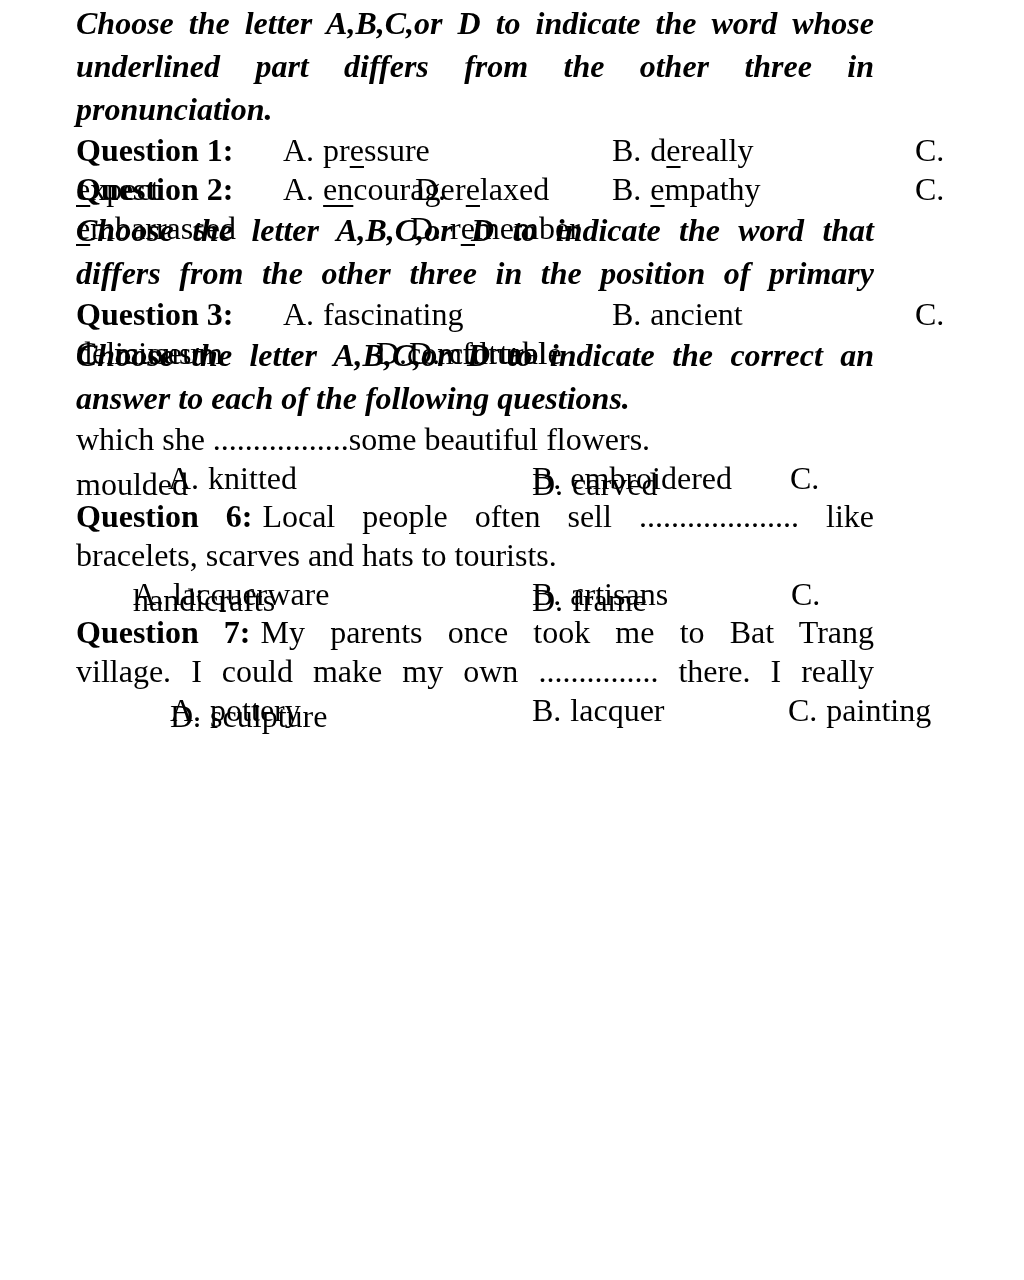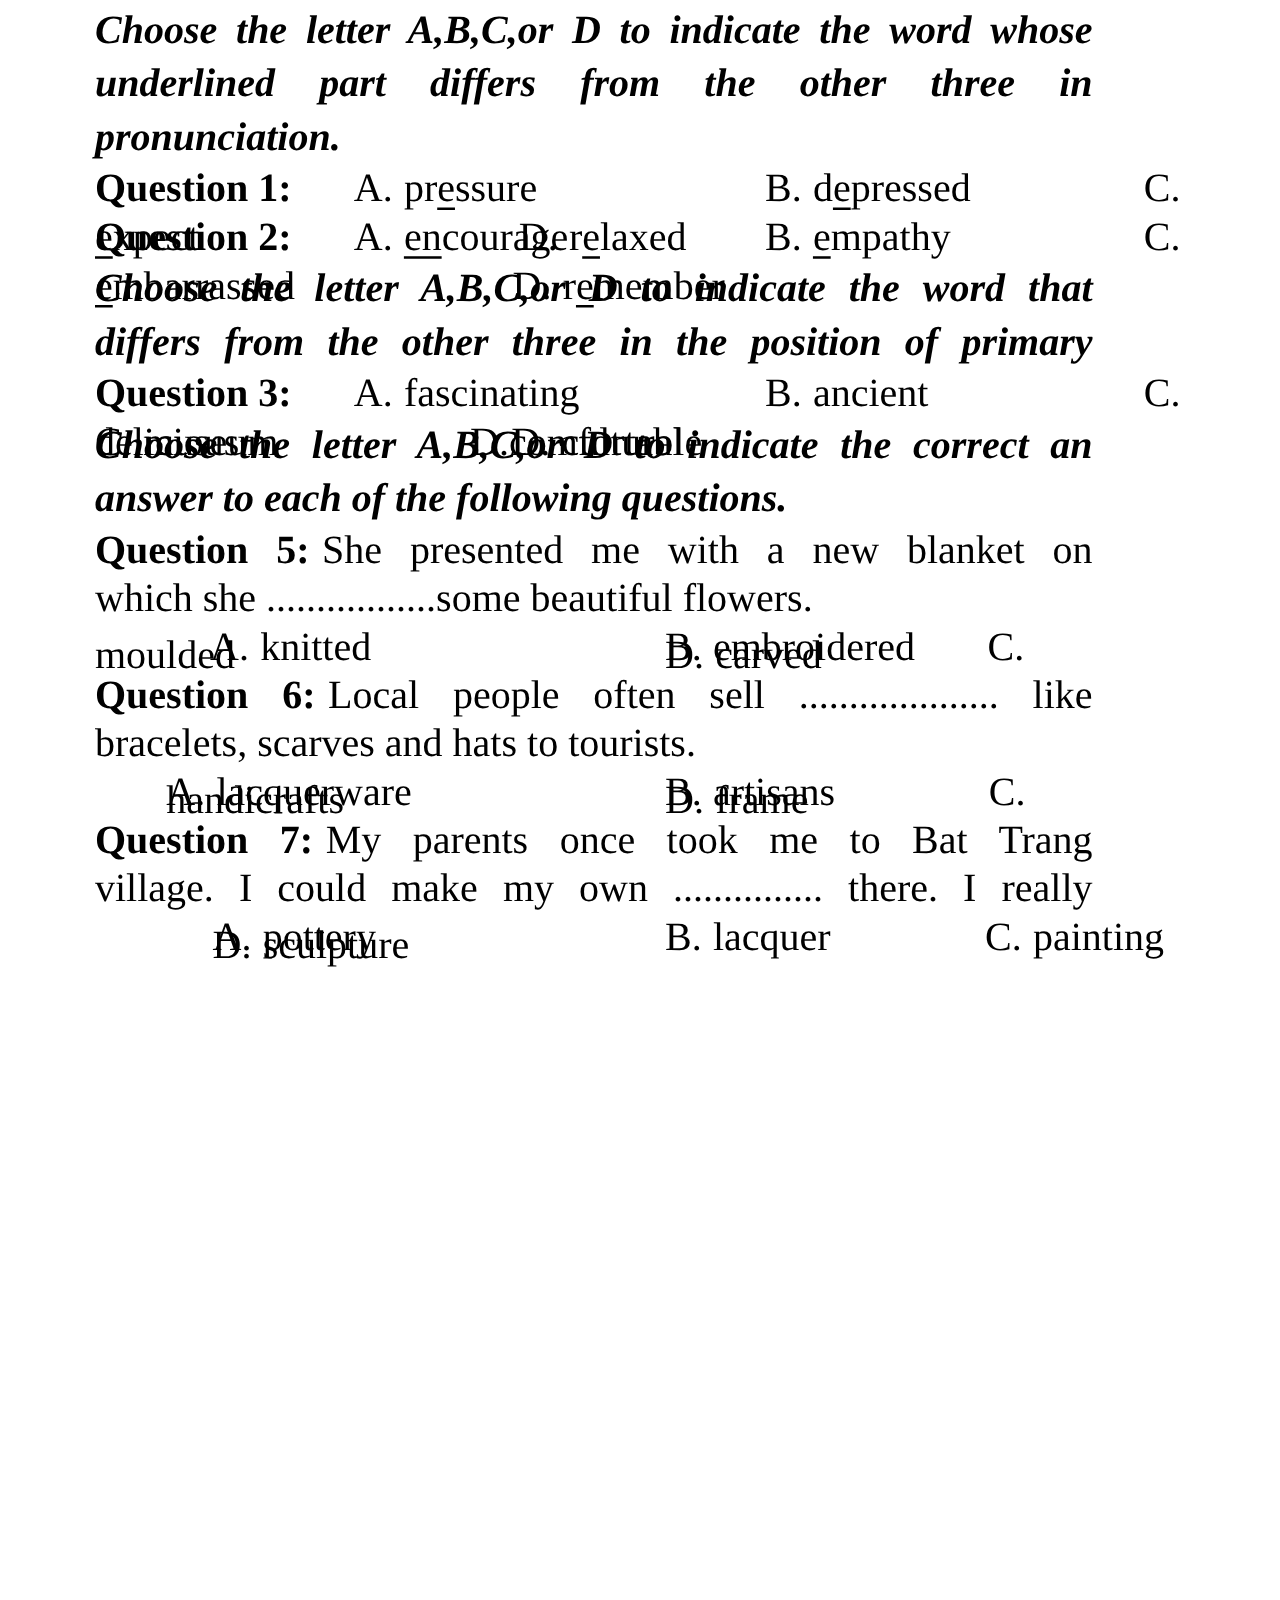--- a/index.html
+++ b/index.html
@@ -44,21 +44,21 @@
 
 <div class="doc">
 
   <div class="iline just">Choose the letter A,B,C,or D to indicate the word whose</div>
   <div class="iline just">underlined part differs from the other three in</div>
   <div class="iline">pronunciation.</div>
 
   <div class="qline">
     <span class="qlabel">Question 1:</span>
     <span class="col" style="left:207px"><span class="letter">A.</span><span>pr</span><span class="ul">e</span><span>ssure</span></span>
-    <span class="col" style="left:536px"><span class="letter">B.</span><span>d</span><span class="ul">e</span><span>pressed</span></span>
+    <span class="col" style="left:536px"><span class="letter">B.</span><span>d</span><span class="ul">e</span><span>really</span></span>
     <span class="col" style="left:839px"><span class="letter">C.</span></span>
   </div>
   <div class="qline">
     <span class="col" style="left:0"><span></span><span class="ul">e</span><span>xpect</span></span>
     <span class="col" style="left:339px"><span class="letter">D.</span><span>r</span><span class="ul">e</span><span>laxed</span></span>
   </div>
 
   <div class="qline">
     <span class="qlabel">Question 2:</span>
     <span class="col" style="left:207px"><span class="letter">A.</span><span></span><span class="ul">en</span><span>courage</span></span>
@@ -85,23 +85,20 @@
   </div>
 
   <div class="qline">
     <span class="col" style="left:0"><span class="letter">C.</span><span>museum</span></span>
     <span class="col" style="left:333px"><span class="letter">D.</span><span>cultural</span></span>
   </div>
 
   <div class="iline just">Choose the letter A,B,C,or D to indicate the correct an</div>
   <div class="iline">answer to each of the following questions.</div>
 
-  <div class="qline just">
-    <span class="qlabel">Question 5:</span><span>She presented me with a new blanket on</span>
-  </div>
   <div class="qline">which she .................some beautiful flowers.</div>
   <div class="qline">
     <span class="col" style="left:92px"><span class="letter">A.</span><span>knitted</span></span>
     <span class="col" style="left:456px"><span class="letter">B.</span><span>embroidered</span></span>
     <span class="col" style="left:714px"><span class="letter">C.</span></span>
   </div>
   <div class="qline optline2">
     <span class="col" style="left:0">moulded</span>
     <span class="col" style="left:456px"><span class="letter">D.</span><span>carved</span></span>
   </div>

